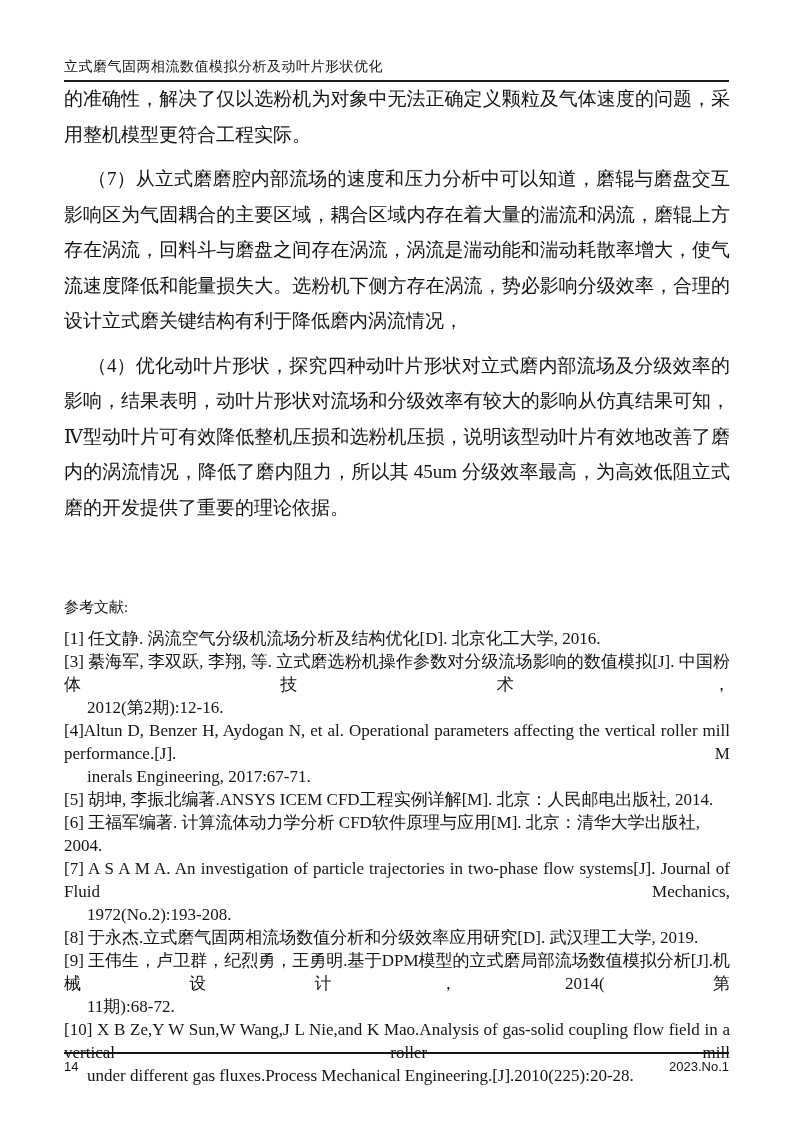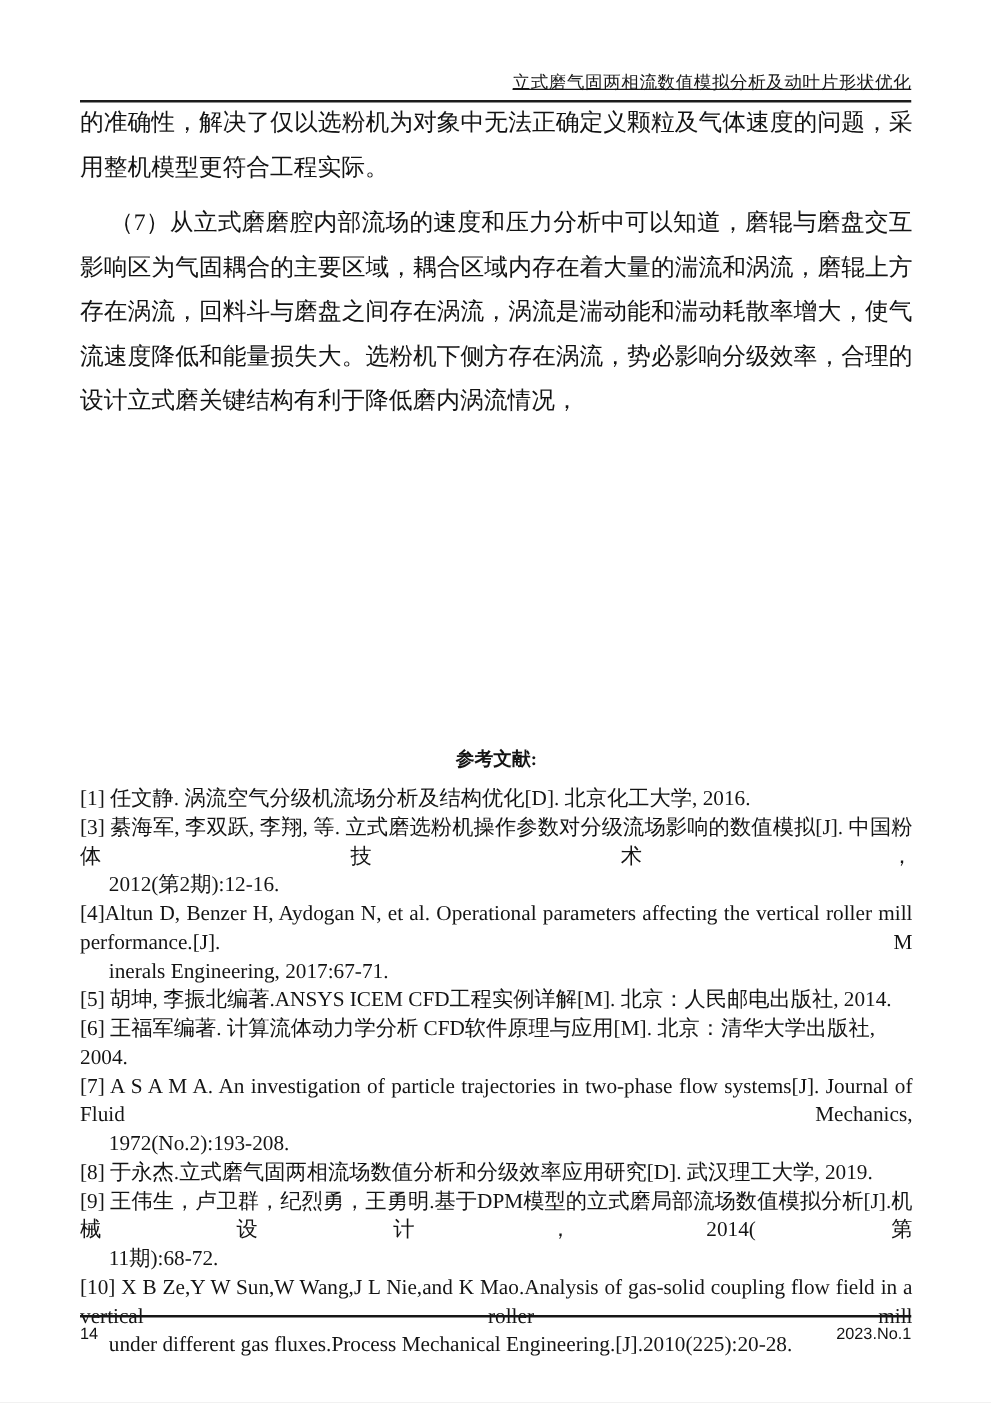--- a/index.html
+++ b/index.html
@@ -15,26 +15,25 @@
     color: #111111;
     font-family: "Liberation Serif", "DejaVu Serif", serif;
     overflow: hidden;
   }
   
   .running-header {
     position: absolute;
     top: 57px;
     left: 64px;
     right: 64px;
-    text-align: right;
+    text-align: left;
     font-size: 14px;
     line-height: 20px;
     letter-spacing: 0.5px;
     color: #161616;
-    text-decoration: underline;
   }
   .header-rule {
     position: absolute;
     top: 80px;
     left: 64px;
     right: 64px;
     height: 0;
     border-top: 2px solid #1c1c1c;
   }
   
@@ -57,23 +56,22 @@
   
   .references {
     position: absolute;
     top: 598px;
     left: 64px;
     right: 63px;
     color: #141414;
   }
   .ref-heading {
     font-size: 15px;
-    font-weight: bold;
+    font-weight: normal;
     margin: 0 0 10px 0;
-    text-align: center;
   }
   .ref-item {
     font-size: 17px;
     line-height: 23px;
   }
   .ref-line { white-space: normal; }
   .ref-line.cont { padding-left: 23px; }
   .ref-line.stretch {
     text-align: justify;
     text-align-last: justify;
@@ -112,20 +110,21 @@
 
   <div class="running-header">
     <span>立式磨气固两相流数值模拟分析及动叶片形状优化</span>
   </div>
 
   <div class="header-rule"></div>
 
   <div class="body-text" id="body-paragraphs">
       <p>的准确性，解决了仅以选粉机为对象中无法正确定义颗粒及气体速度的问题，采用整机模型更符合工程实际。</p>
       <p class="indent">（7）从立式磨磨腔内部流场的速度和压力分析中可以知道，磨辊与磨盘交互影响区为气固耦合的主要区域，耦合区域内存在着大量的湍流和涡流，磨辊上方存在涡流，回料斗与磨盘之间存在涡流，涡流是湍动能和湍动耗散率增大，使气流速度降低和能量损失大。选粉机下侧方存在涡流，势必影响分级效率，合理的设计立式磨关键结构有利于降低磨内涡流情况，</p>
+      <p class="indent">（4）优化动叶片形状，探究四种动叶片形状对立式磨内部流场及分级效率的影响，结果表明，动叶片形状对流场和分级效率有较大的影响从仿真结果可知，Ⅳ型动叶片可有效降低整机压损和选粉机压损，说明该型动叶片有效地改善了磨内的涡流情况，降低了磨内阻力，所以其 45um 分级效率最高，为高效低阻立式磨的开发提供了重要的理论依据。</p>
     </div>
 
   <div class="references">
     <div class="ref-heading">参考文献:</div>
     <div id="ref-list">
         <div class="ref-item">
           <div class="ref-line">[1] 任文静. 涡流空气分级机流场分析及结构优化[D]. 北京化工大学, 2016.</div>
         </div>
         <div class="ref-item">
           <div class="ref-line stretch">[3] 綦海军, 李双跃, 李翔, 等. 立式磨选粉机操作参数对分级流场影响的数值模拟[J]. 中国粉体技术，</div>

